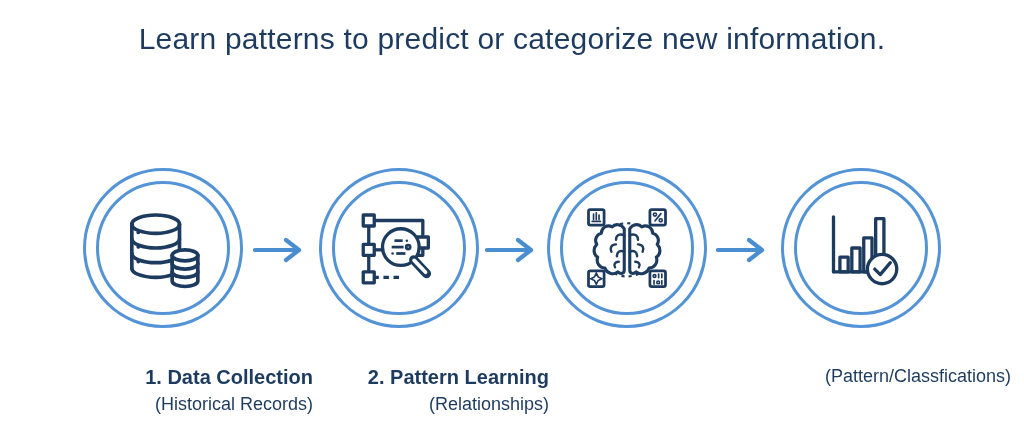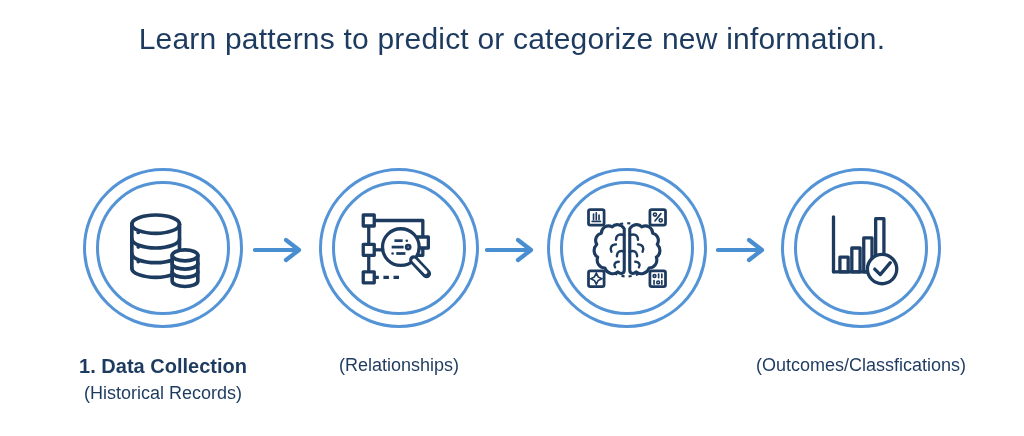--- a/index.html
+++ b/index.html
@@ -60,23 +60,23 @@
     top: 237px;
     width: 56px;
     height: 26px;
     color: #4a8ed2;
   }
   .arrow-1 { left: 253px; }
   .arrow-2 { left: 485px; }
   .arrow-3 { left: 716px; }
   .step-label {
     position: absolute;
-    top: 352px;
+    top: 363px;
     width: 300px;
-    text-align: center;
+    text-align: right;
     color: var(--navy);
   }
   .label-1 { left: 13px; }
   .label-2 { left: 249px; }
   .label-3 { left: 477px; }
   .label-4 { left: 711px; }
   .step-label .main {
     font-size: 20px;
     font-weight: 700;
     line-height: 28px;
@@ -229,19 +229,20 @@
         </g>
       </svg>
     </div>
   </div>
 
   <div class="step-label label-1">
     <div class="main">1. Data Collection</div>
     <div class="sub">(Historical Records)</div>
   </div>
   <div class="step-label label-2">
+    <div class="main">2. Pattern Learning</div>
     <div class="sub">(Relationships)</div>
   </div>
   <div class="step-label label-4">
-    <div class="sub">(Outcomes/Classfications)</div>
+    <div class="sub">(Pattern/Classfications)</div>
   </div>
 
 </div>
 
 </body></html>

